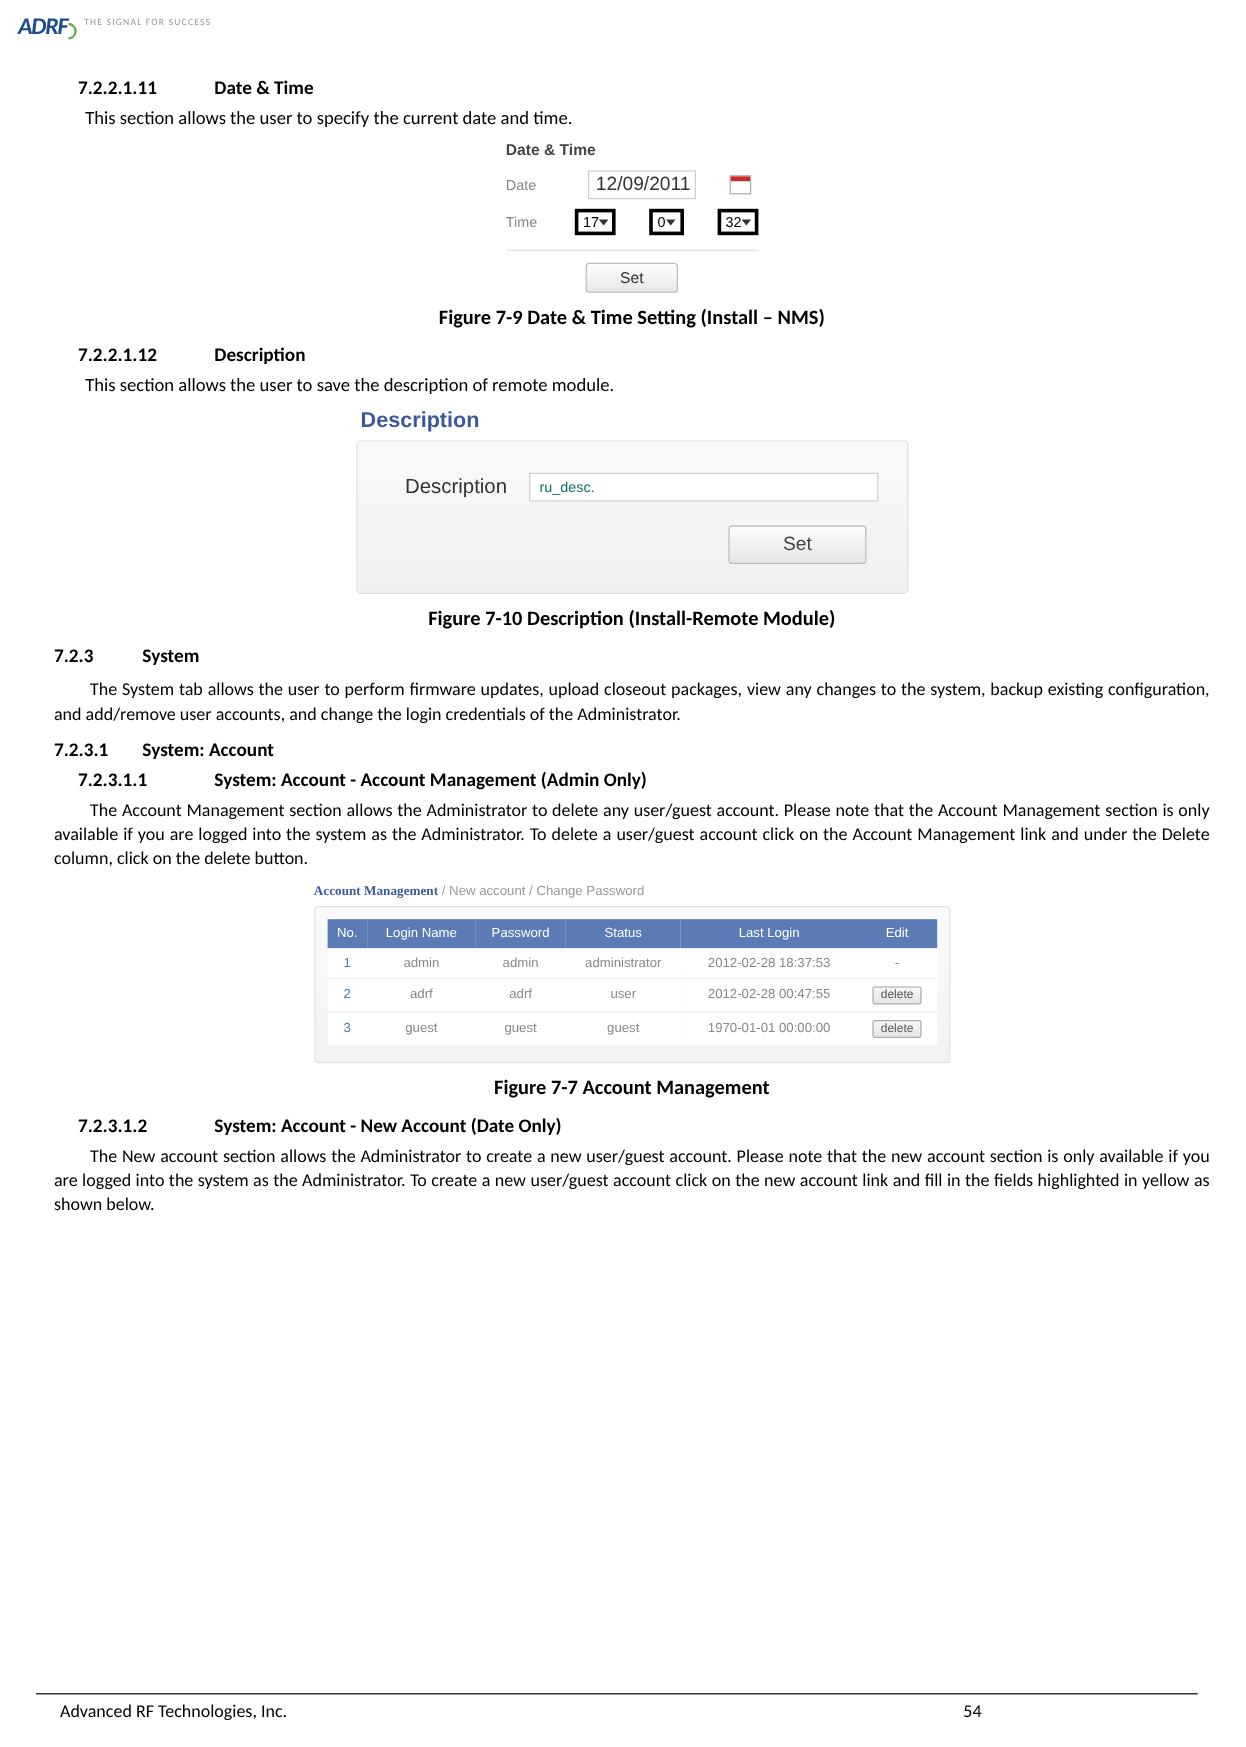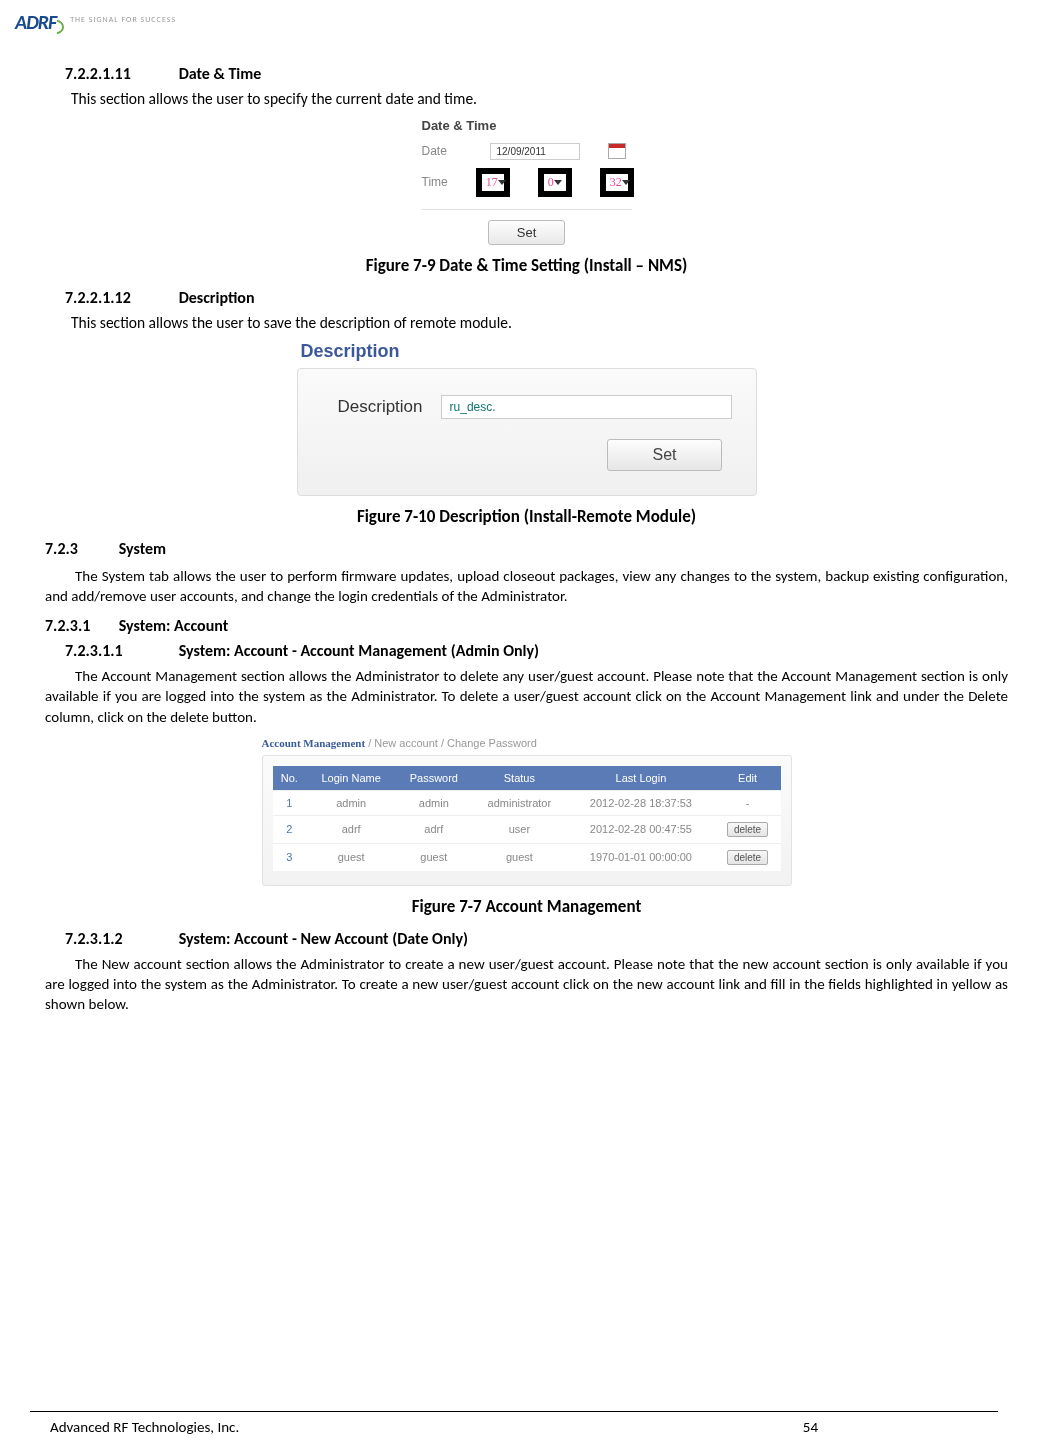--- a/index.html
+++ b/index.html
@@ -38,33 +38,33 @@
 
   
   .dt-widget {
     width: 210px; margin: 8px auto 8px auto; font-family: Arial, sans-serif;
     font-size: 12px; color: #555;
   }
   .dt-title { font-weight: bold; color: #444; font-size: 13px; margin-bottom: 10px; }
   .dt-row { display: flex; align-items: center; margin: 8px 0; gap: 28px; }
   .dt-label { width: 40px; color: #888; font-size: 12px; }
   .dt-date-input {
-    background:#fff; border:1px solid #ccc; padding:2px 6px; font-size:10px; width:90px;
+    background:#fff; border:1px solid #ccc; padding:2px 6px; font-size:16px; width:90px;
     color:#333; text-align:left;
   }
   .cal-icon {
     width:18px; height:16px; background:#fff; border:1px solid #aaa; position:relative;
     display:inline-block;
   }
   .cal-icon::before {
     content:""; position:absolute; top:0; left:0; right:0; height:4px; background:#c82b2b;
   }
   .time-sel {
-    background:#fff; border:6px solid #000000; padding:1px 4px; font-size:12px; width:34px;
-    color:#ec4899; display:flex; align-items:center; justify-content:space-between;font-family:Liberation Serif, serif;
+    background:#fff; border:3px solid #000000; padding:1px 4px; font-size:12px; width:34px;
+    color:#000000; display:flex; align-items:center; justify-content:space-between;
   }
   .caret-down {
     width:0; height:0; border-left:4px solid transparent; border-right:4px solid transparent;
     border-top:5px solid #333; display:inline-block;
   }
   .dt-divider { border-top:1px solid #e0e0e0; margin:12px 0 10px 0; }
   .set-btn {
     display:block; margin:0 auto; background:linear-gradient(#fdfdfd,#e8e8e8);
     border:1px solid #bbb; border-radius:3px; padding:4px 28px; font-size:13px; color:#333;
     cursor:pointer;

